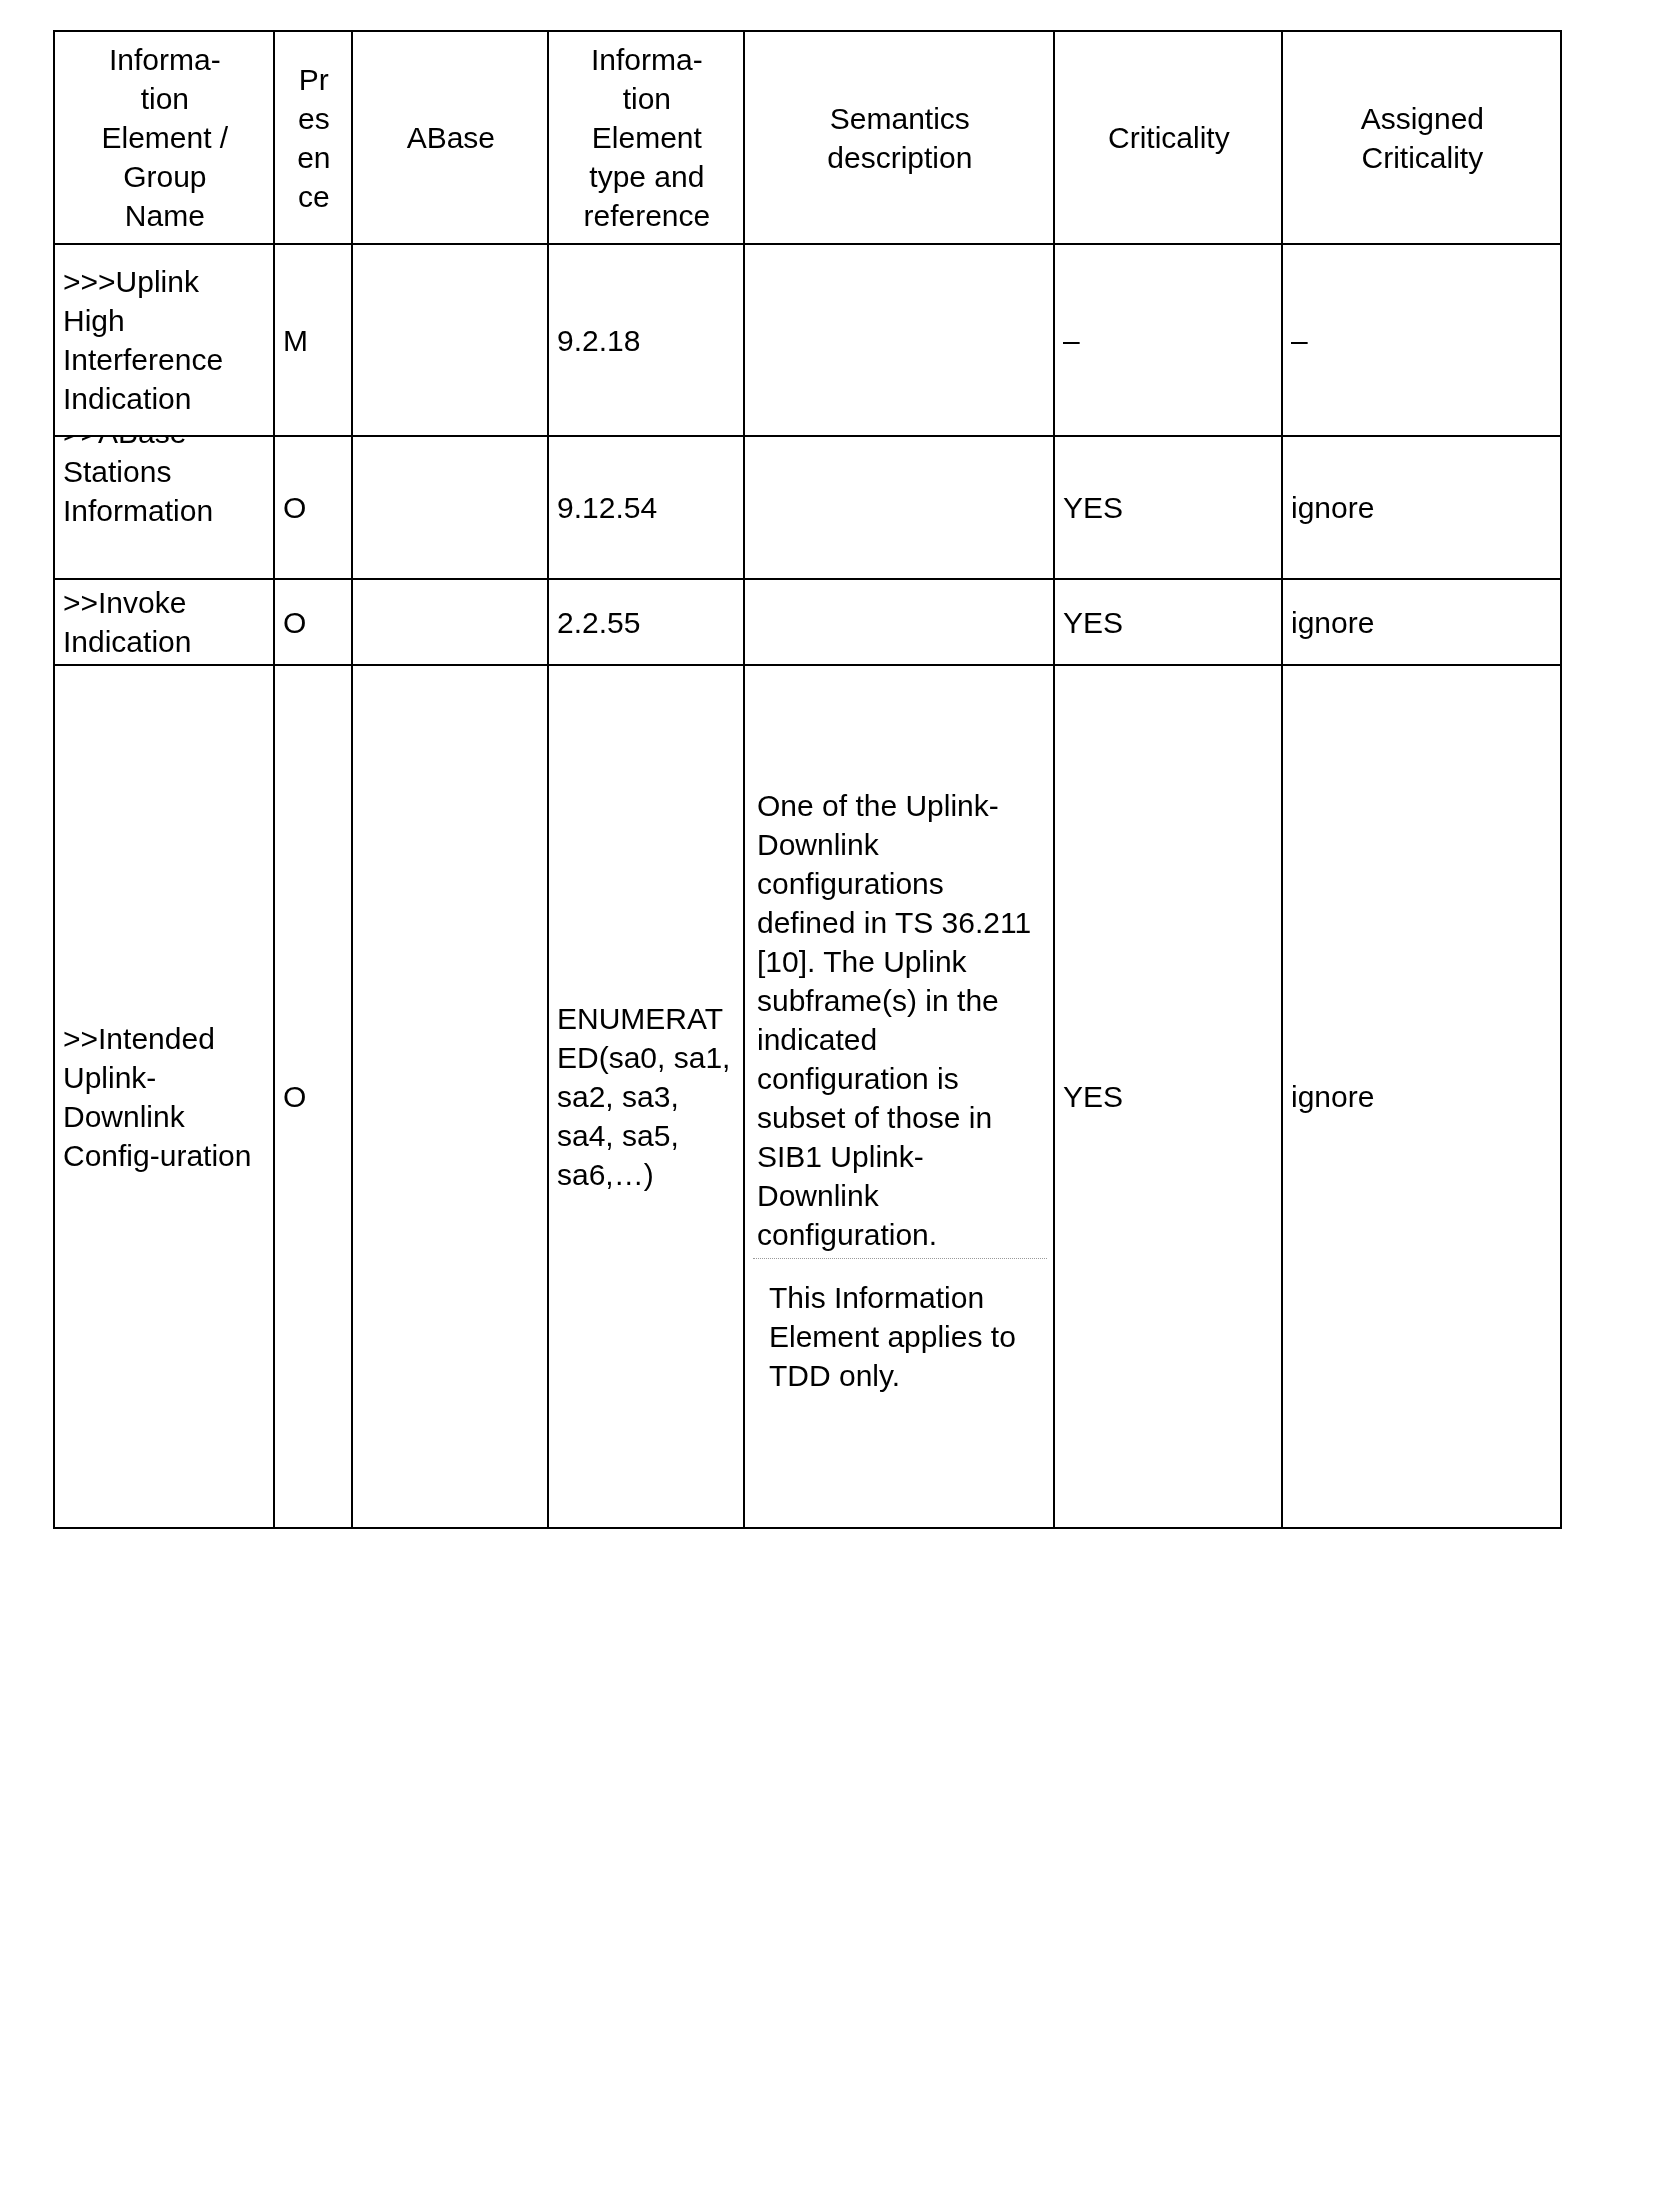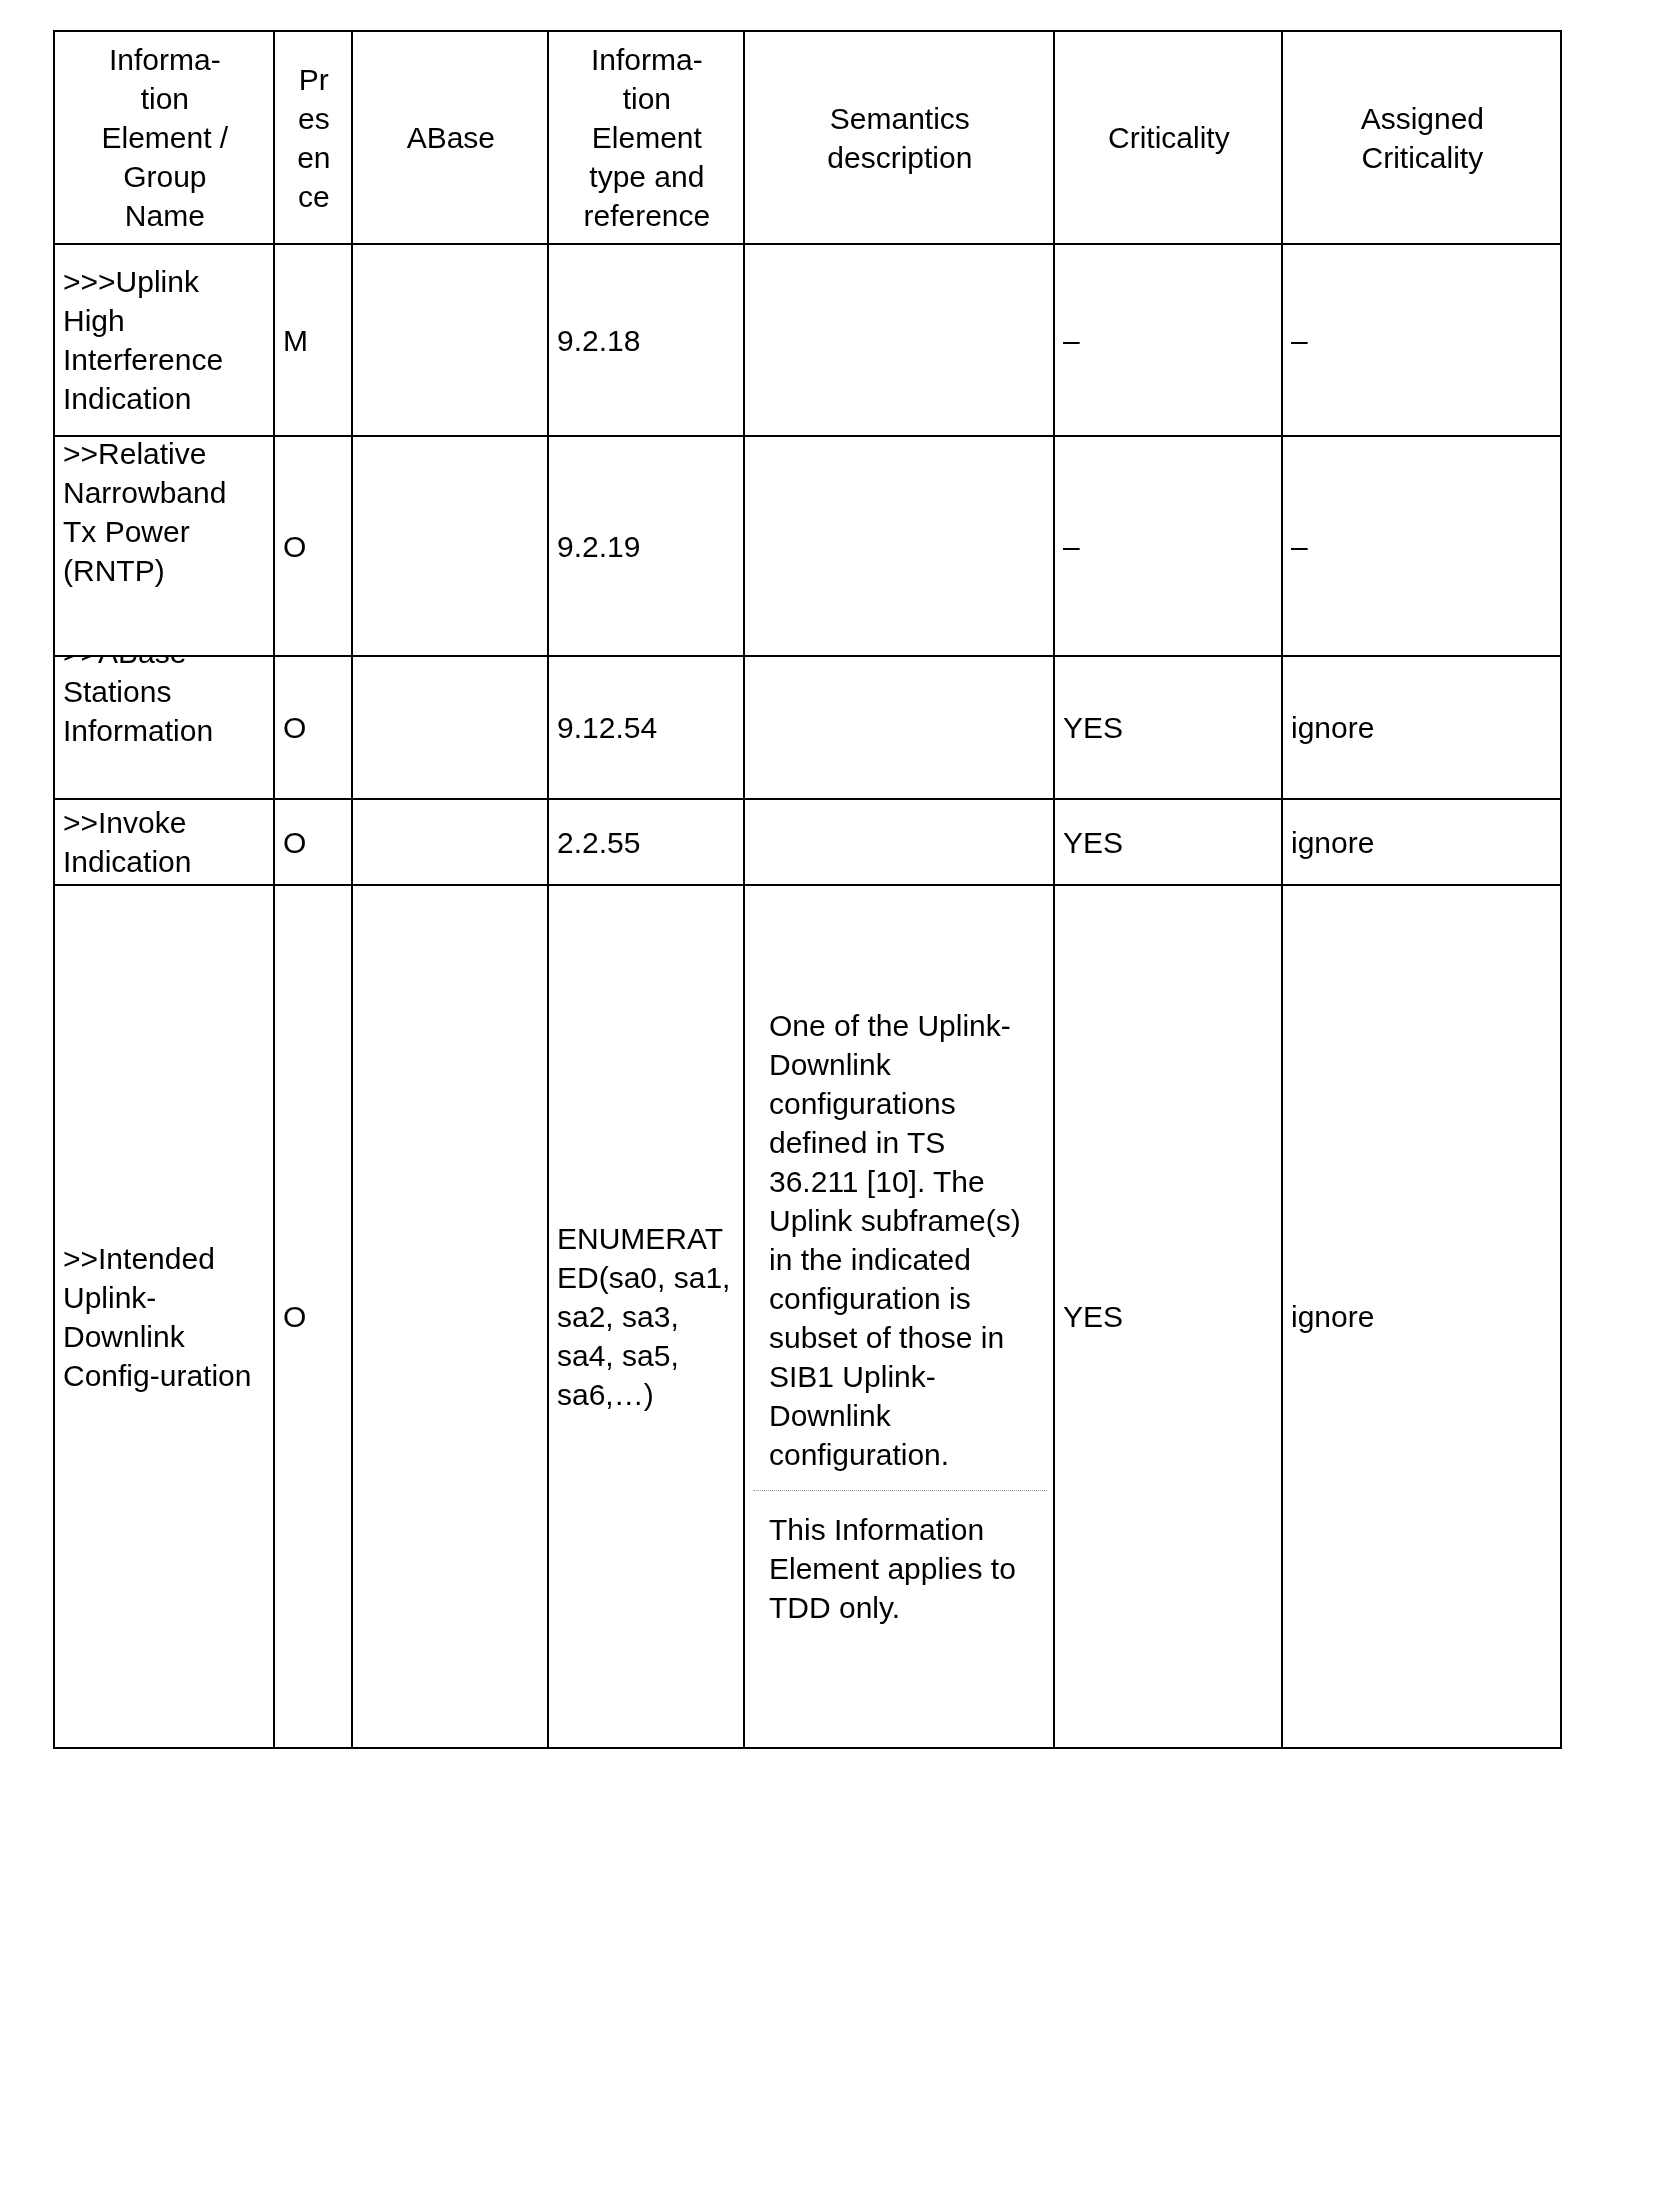--- a/index.html
+++ b/index.html
@@ -92,21 +92,21 @@
   .clip-abase .clip-inner { top: -24px; }
 
   .dash {
     display: inline-block;
   }
 
   
   .sem-wrap {
     position: relative;
   }
-  .sem-p1 { margin: 16px; }
+  .sem-p1 { margin: 4px; }
   .sem-sep {
     border-top: 1.6px dotted #9a9a9a;
     margin: 1.6px 0 0 0;
     height: 0;
     line-height: 0;
     font-size: 0;
   }
   .sem-p2 { margin: 16px; padding-top: 3.2px; }
 </style>
 </head>
@@ -168,43 +168,20 @@
         </td>
         <td class="mid">
           <span class="dash">–</span>
         </td>
         <td class="mid">
           <span class="dash">–</span>
         </td>
       </tr>
 
 
-      <tr class="r-rntp">
-        <td class="clip-cell clip-rntp">
-          <div class="clip-inner">&gt;&gt;Relative Narrowband Tx Power (RNTP)</div>
-        </td>
-        <td class="mid">
-          <span>O</span>
-        </td>
-        <td class="mid">
-          <span></span>
-        </td>
-        <td class="mid">
-          <span>9.2.19</span>
-        </td>
-        <td class="mid">
-          <span></span>
-        </td>
-        <td class="mid">
-          <span class="dash">–</span>
-        </td>
-        <td class="mid">
-          <span class="dash">–</span>
-        </td>
-      </tr>
 
       <tr class="r-abase">
         <td class="clip-cell clip-abase">
           <div class="clip-inner">&gt;&gt;ABase Stations Information</div>
         </td>
         <td class="mid">
           <span>O</span>
         </td>
         <td class="mid">
           <span></span>

